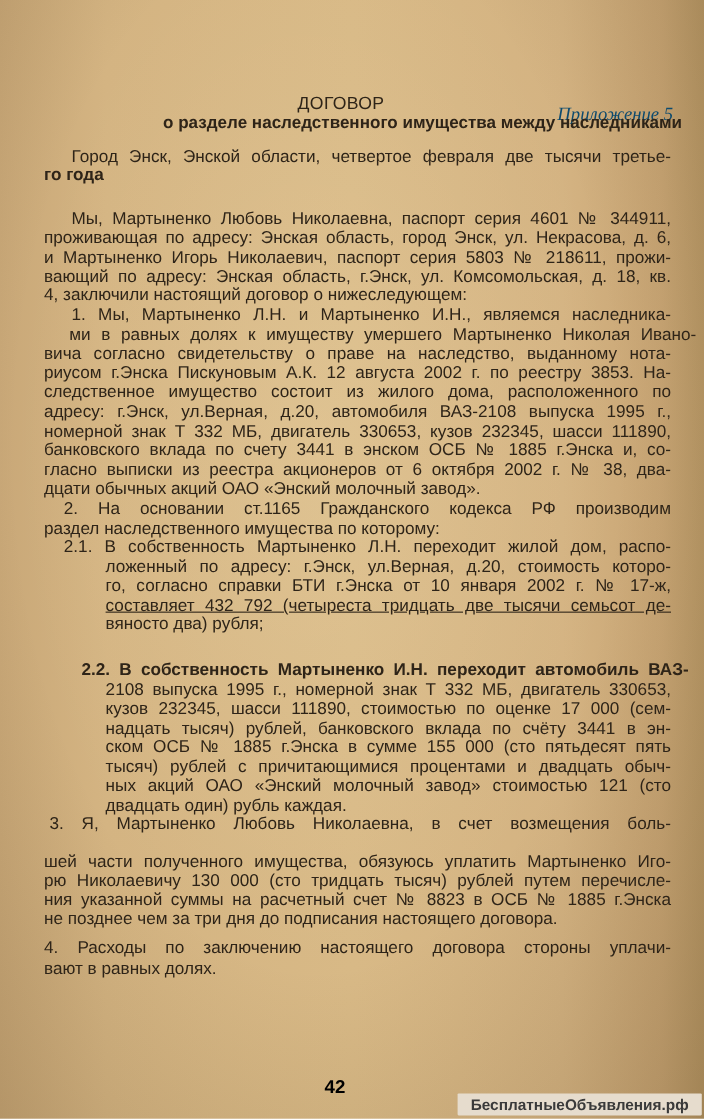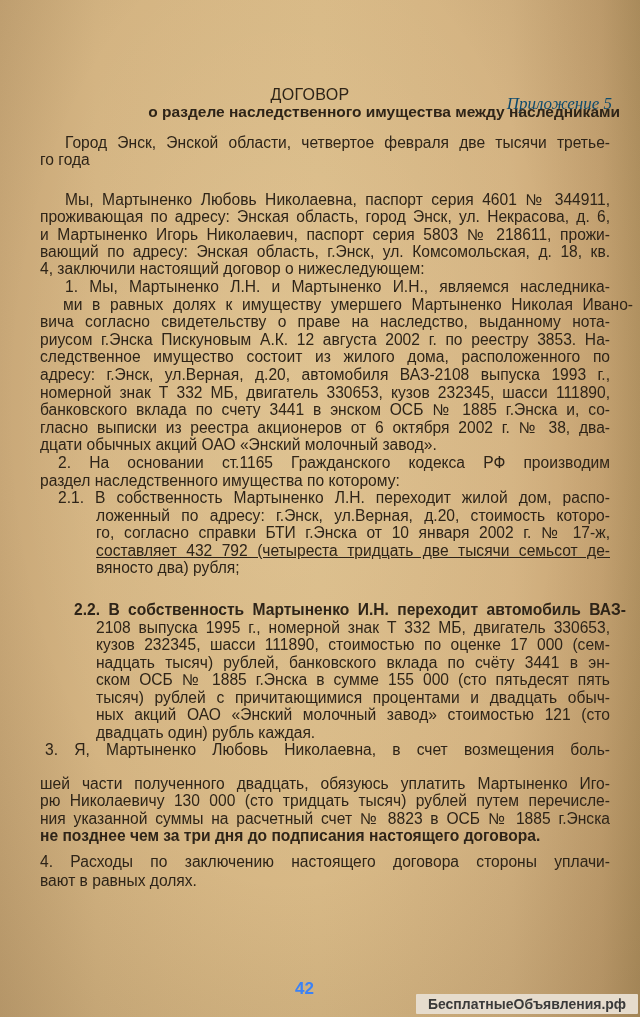--- a/index.html
+++ b/index.html
@@ -25,73 +25,73 @@
     position:absolute; top:103px; left:0; width:620px; text-align:right;
     font-weight:bold; font-size:15.5px;
   }
   .text {
     position:absolute; left:0; width:640px;
     font-size:15.6px; line-height:17.2px;
   }
   .line { position:absolute; white-space:nowrap; text-align:justify; text-align-last:justify; }
   .line.last { text-align-last:left; }
   .pagenum {
-    position:absolute; top:979px; left:295px; font-size:17px; font-weight:bold; color:#3b82f6;
+    position:absolute; top:979px; left:295px; font-size:17px; font-weight:bold; color:#000000;
   }
   .watermark {
     position:absolute; top:994px; left:416px; width:222px; height:20px;
     background:#e6dccd; color:#3a3a3a; font-size:14px; font-weight:bold;
     text-align:center; line-height:20px; border-radius:1px;
   }
 </style>
 </head>
 <body>
 
 <div class="vignette"></div>
 
 <div class="appendix">Приложение 5</div>
 <div class="title">ДОГОВОР</div>
 <div class="subtitle">о разделе наследственного имущества между наследниками</div>
 
 <div class="text" id="body-text">
     <div class="line" style="left: 65px; top: 134px; width: 545px;">Город Энск, Энской области,   четвертое февраля две тысячи третье-</div>
-    <div class="line last" style="left: 40px; top: 151px; width: 80px;">го года</div>
+    <div class="line last" style="left: 40px; top: 151px; width: 80px; font-weight: bold;">го года</div>
     <div class="line" style="left: 65px; top: 191px; width: 545px;">Мы, Мартыненко Любовь Николаевна, паспорт серия 4601 № 344911,</div>
     <div class="line" style="left: 40px; top: 208px; width: 570px;">проживающая по адресу: Энская область, город Энск, ул. Некрасова, д. 6,</div>
     <div class="line" style="left: 40px; top: 226px; width: 570px;">и Мартыненко Игорь Николаевич, паспорт серия 5803 № 218611, прожи-</div>
     <div class="line" style="left: 40px; top: 243px; width: 570px;">вающий по адресу: Энская область, г.Энск, ул. Комсомольская, д. 18, кв.</div>
     <div class="line last" style="left: 40px; top: 260px; width: 330px;">4, заключили настоящий договор о нижеследующем:</div>
     <div class="line" style="left: 65px; top: 278px; width: 545px;">1.      Мы, Мартыненко Л.Н. и Мартыненко И.Н., являемся наследника-</div>
     <div class="line" style="left: 40px; top: 296px; width: 570px; margin-left: 23px;">ми в равных долях к имуществу умершего Мартыненко Николая Ивано-</div>
     <div class="line" style="left: 40px; top: 313px; width: 570px;">вича согласно свидетельству о праве на наследство, выданному нота-</div>
     <div class="line" style="left: 40px; top: 331px; width: 570px;">риусом г.Энска Пискуновым А.К. 12 августа 2002 г. по реестру 3853. На-</div>
     <div class="line" style="left: 40px; top: 348px; width: 570px;">следственное имущество состоит из жилого дома, расположенного по</div>
-    <div class="line" style="left: 40px; top: 366px; width: 570px;">адресу: г.Энск, ул.Верная, д.20, автомобиля ВАЗ-2108 выпуска 1993 г.,</div>
+    <div class="line" style="left: 40px; top: 366px; width: 570px;">адресу: г.Энск, ул.Верная, д.20, автомобиля ВАЗ-2108 выпуска 1995 г.,</div>
     <div class="line" style="left: 40px; top: 384px; width: 570px;">номерной знак Т 332 МБ, двигатель 330653, кузов 232345, шасси 111890,</div>
     <div class="line" style="left: 40px; top: 401px; width: 570px;">банковского вклада по счету 3441 в энском ОСБ № 1885 г.Энска и, со-</div>
     <div class="line" style="left: 40px; top: 419px; width: 570px;">гласно выписки из реестра акционеров от 6 октября 2002 г. № 38, два-</div>
     <div class="line last" style="left: 40px; top: 436px; width: 420px;">дцати обычных акций ОАО «Энский молочный завод».</div>
     <div class="line" style="left: 58px; top: 454px; width: 552px;">2.      На основании ст.1165 Гражданского кодекса РФ производим</div>
     <div class="line last" style="left: 40px; top: 472px; width: 380px;">раздел наследственного имущества по которому:</div>
     <div class="line" style="left: 58px; top: 489px; width: 552px;">2.1.  В собственность Мартыненко Л.Н. переходит жилой дом, распо-</div>
     <div class="line" style="left: 96px; top: 507px; width: 514px;">ложенный по адресу: г.Энск, ул.Верная, д.20, стоимость которо-</div>
     <div class="line" style="left: 96px; top: 524px; width: 514px;">го, согласно справки БТИ г.Энска от 10 января 2002 г. № 17-ж,</div>
     <div class="line" style="left: 96px; top: 542px; width: 514px; text-decoration: underline;">составляет 432 792 (четыреста тридцать две тысячи семьсот де-</div>
     <div class="line last" style="left: 96px; top: 559px; width: 140px;">вяносто два) рубля;</div>
     <div class="line" style="left: 74px; top: 601px; width: 552px; font-weight: bold;">2.2.  В собственность Мартыненко И.Н. переходит автомобиль ВАЗ-</div>
     <div class="line" style="left: 96px; top: 619px; width: 514px;">2108 выпуска 1995 г., номерной знак Т 332 МБ, двигатель 330653,</div>
     <div class="line" style="left: 96px; top: 636px; width: 514px;">кузов 232345, шасси 111890, стоимостью по оценке 17 000 (сем-</div>
     <div class="line" style="left: 96px; top: 654px; width: 514px;">надцать тысяч) рублей, банковского вклада по счёту 3441 в эн-</div>
     <div class="line" style="left: 96px; top: 671px; width: 514px;">ском ОСБ № 1885 г.Энска в сумме 155 000 (сто пятьдесят пять</div>
     <div class="line" style="left: 96px; top: 689px; width: 514px;">тысяч) рублей с причитающимися процентами и двадцать обыч-</div>
     <div class="line" style="left: 96px; top: 706px; width: 514px;">ных акций ОАО «Энский молочный завод» стоимостью 121 (сто</div>
     <div class="line last" style="left: 96px; top: 724px; width: 230px;">двадцать один) рубль каждая.</div>
     <div class="line" style="left: 45px; top: 741px; width: 565px;">3.      Я, Мартыненко Любовь Николаевна, в счет возмещения боль-</div>
-    <div class="line" style="left: 40px; top: 775px; width: 570px;">шей части полученного двадцать, обязуюсь уплатить Мартыненко Иго-</div>
+    <div class="line" style="left: 40px; top: 775px; width: 570px;">шей части полученного имущества, обязуюсь уплатить Мартыненко Иго-</div>
     <div class="line" style="left: 40px; top: 792px; width: 570px;">рю Николаевичу 130 000 (сто тридцать тысяч) рублей путем перечисле-</div>
     <div class="line" style="left: 40px; top: 810px; width: 570px;">ния указанной суммы на расчетный счет № 8823 в ОСБ № 1885 г.Энска</div>
-    <div class="line last" style="left: 40px; top: 827px; width: 490px; font-weight: bold;">не позднее чем за три дня до подписания настоящего договора.</div>
+    <div class="line last" style="left: 40px; top: 827px; width: 490px;">не позднее чем за три дня до подписания настоящего договора.</div>
     <div class="line" style="left: 40px; top: 853px; width: 570px;">4.      Расходы по заключению настоящего договора стороны уплачи-</div>
     <div class="line last" style="left: 40px; top: 872px; width: 150px;">вают в равных долях.</div>
   </div>
 
 <div class="pagenum">42</div>
 <div class="watermark">БесплатныеОбъявления.рф</div>
 
 </body></html>

